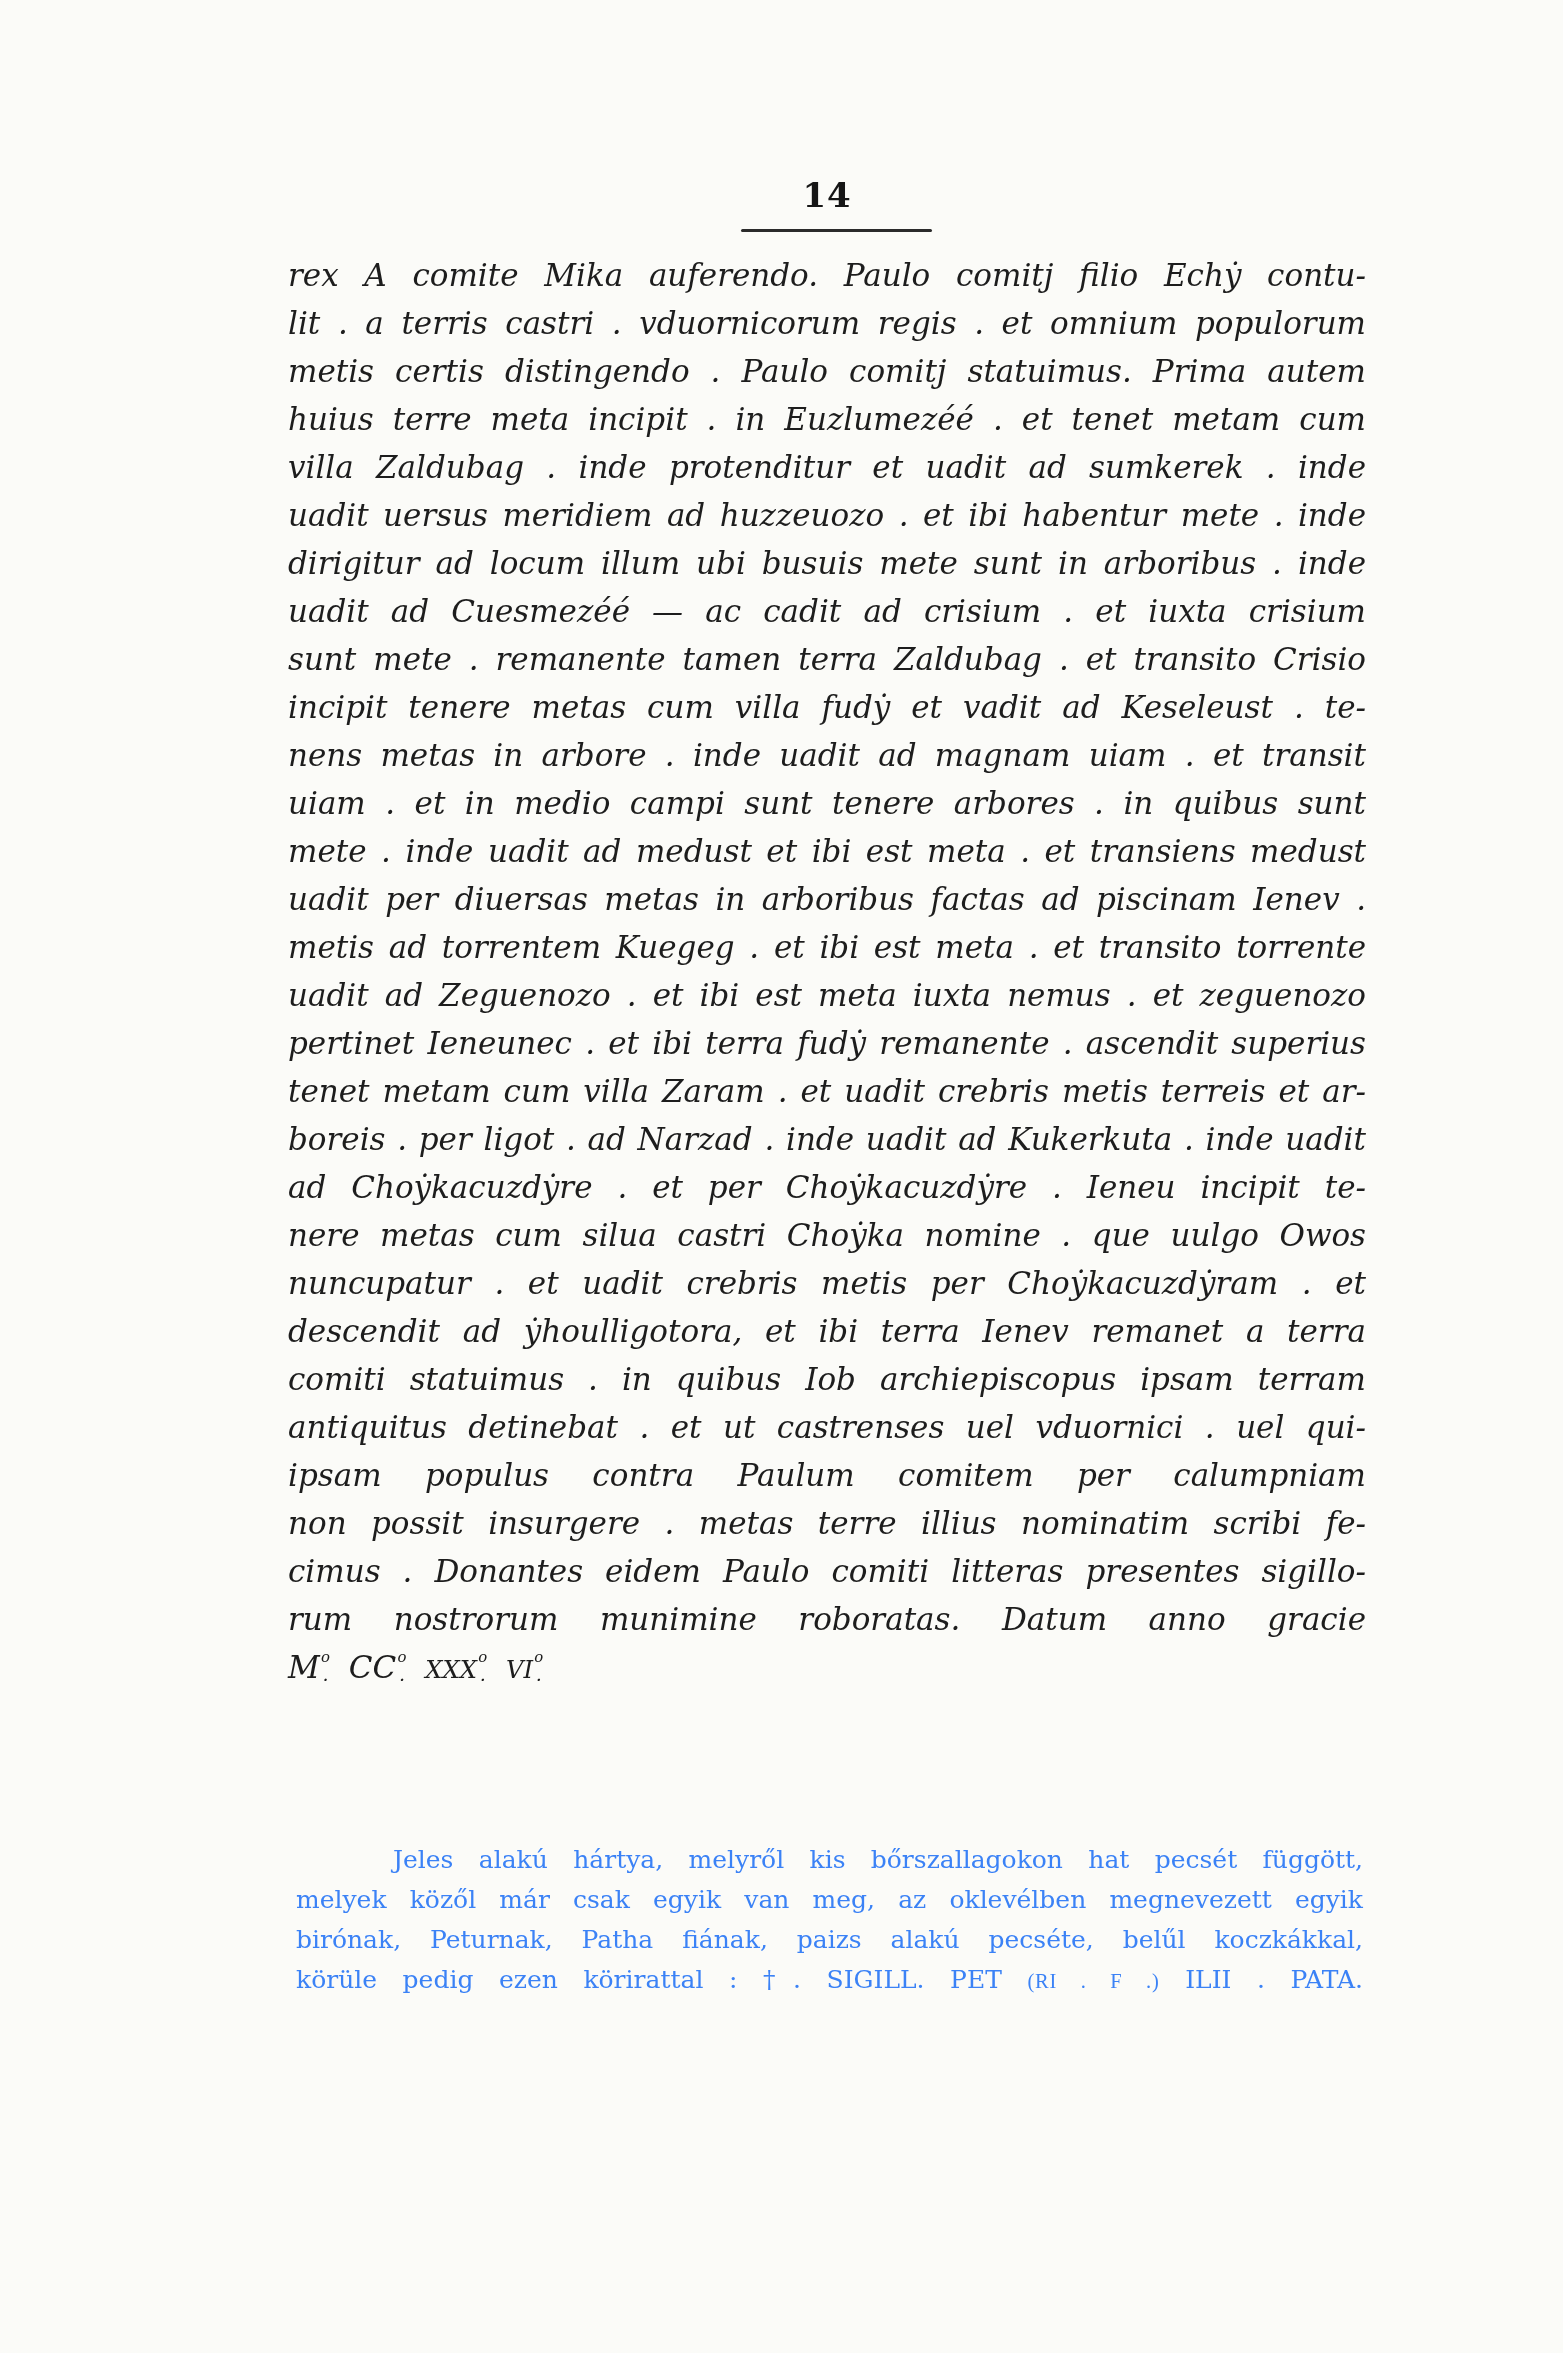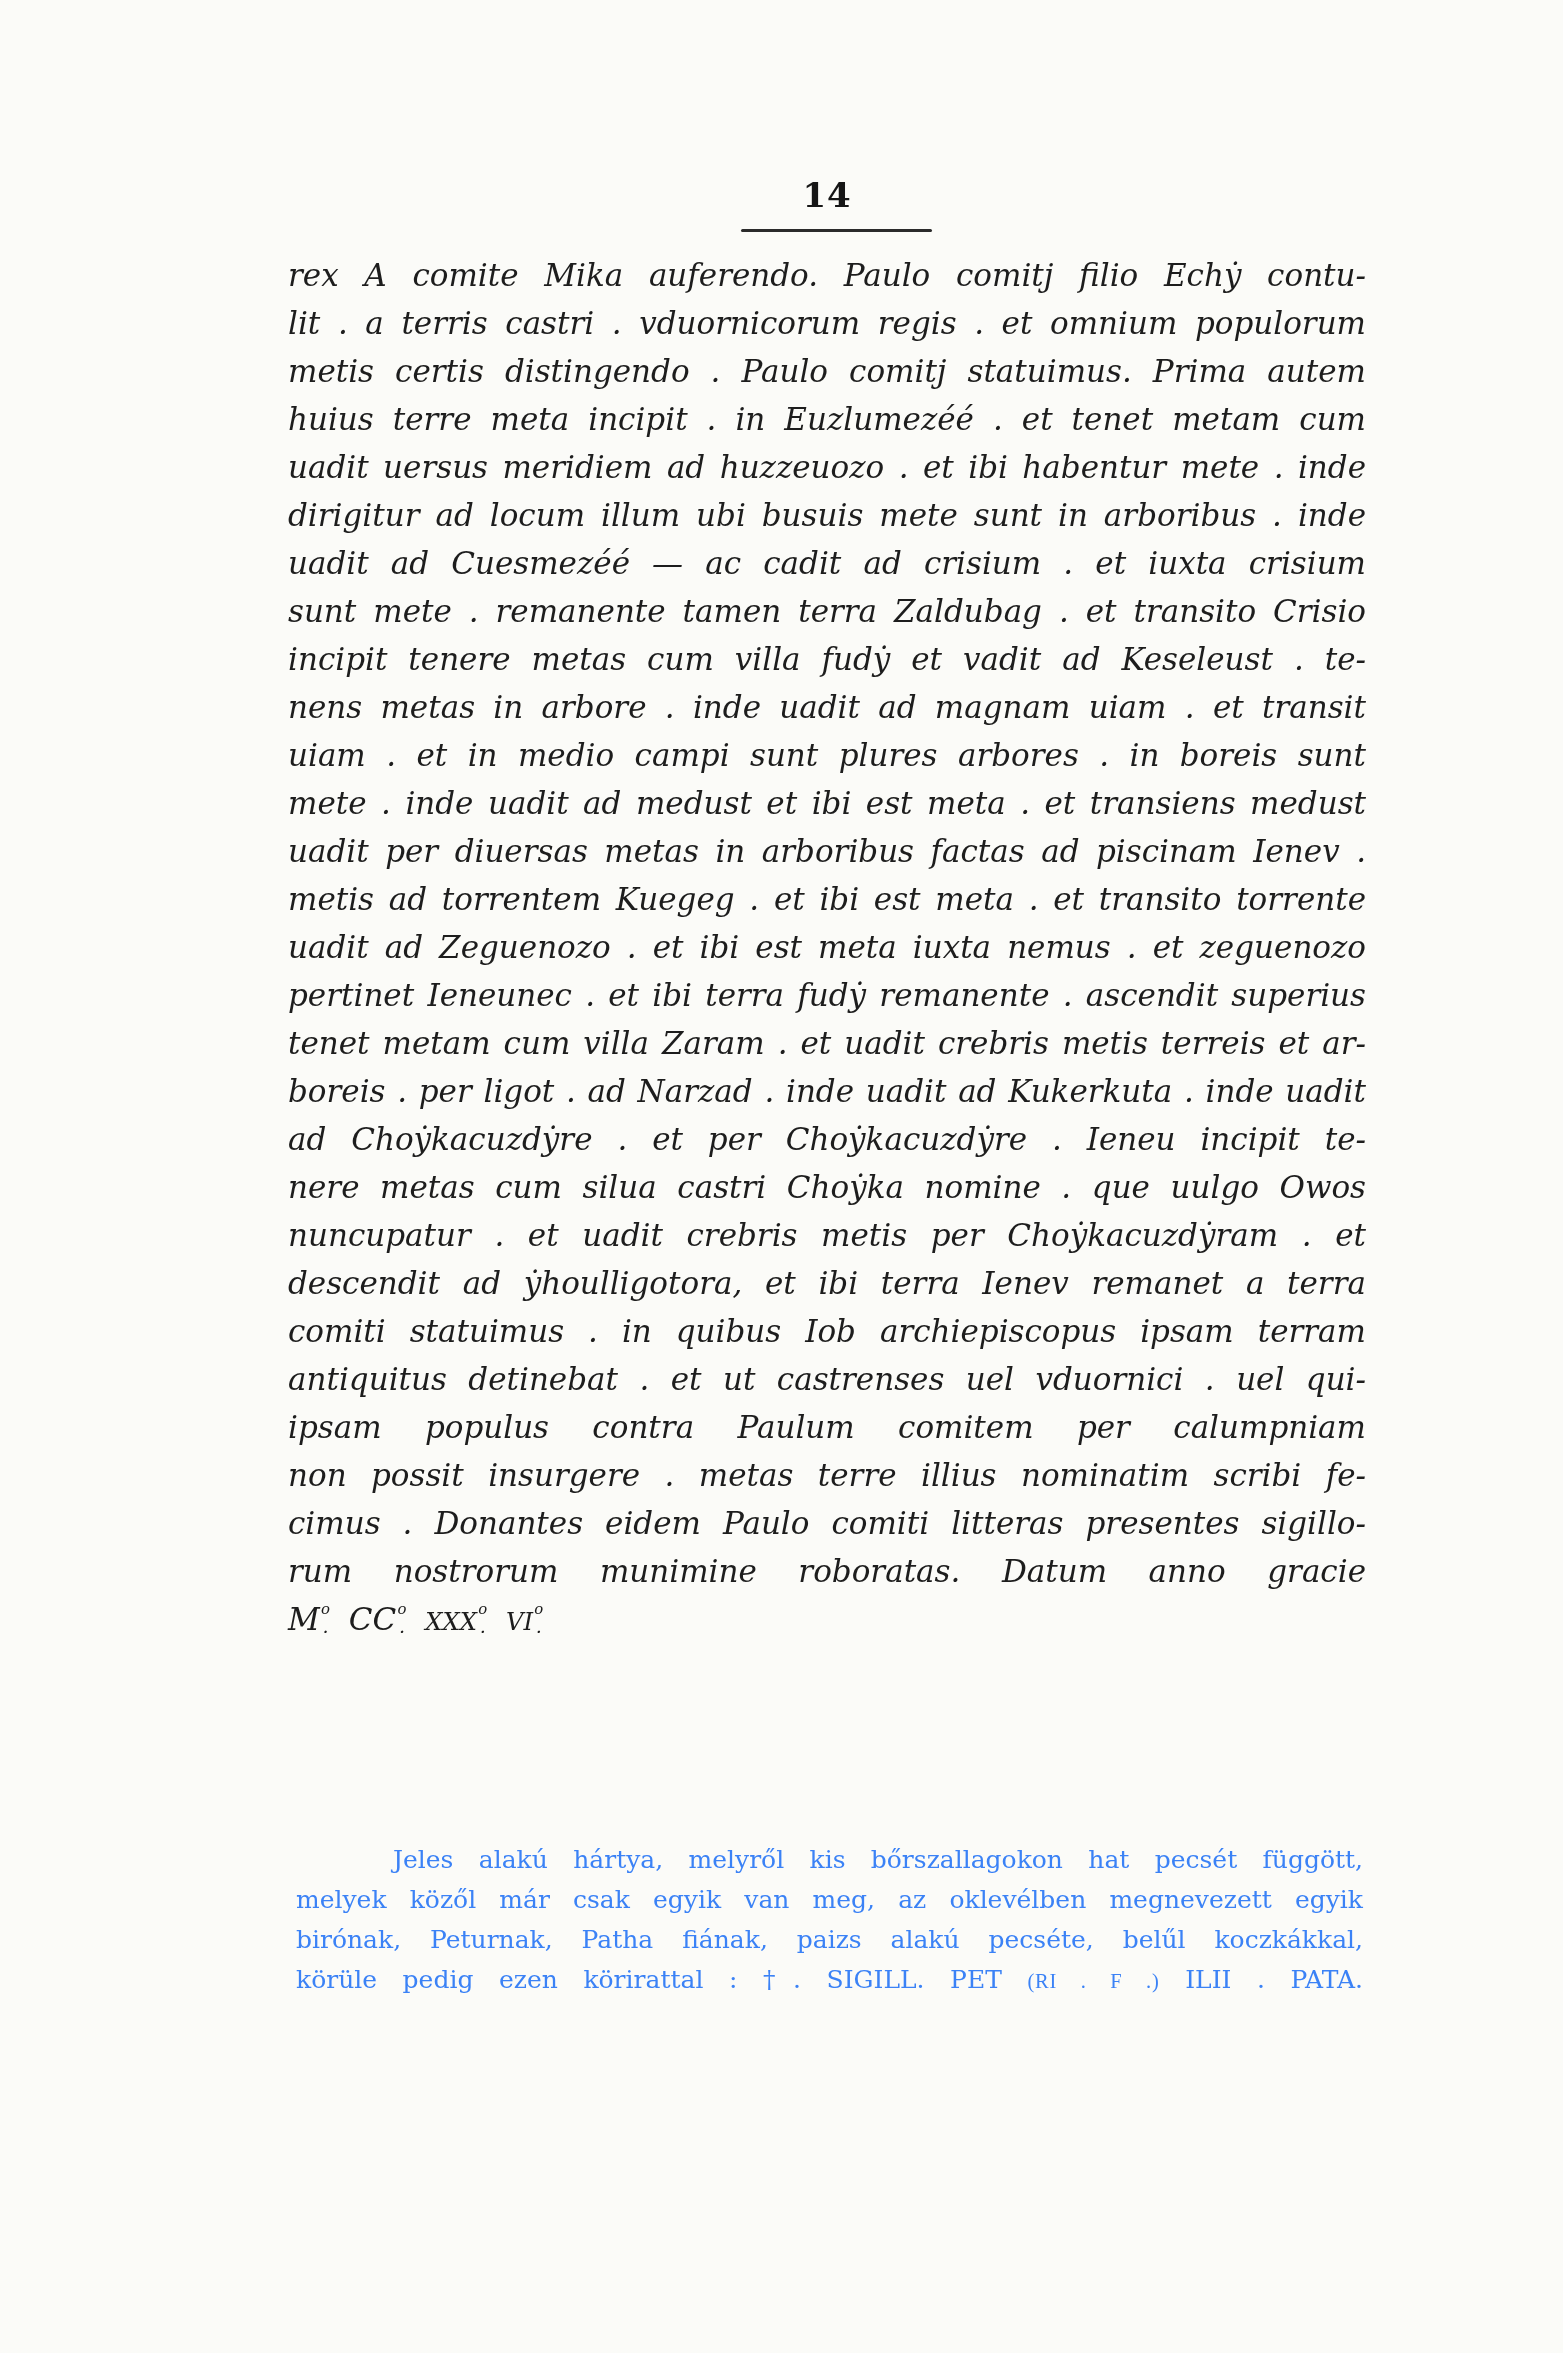--- a/index.html
+++ b/index.html
@@ -110,27 +110,28 @@
 <div class="page">
 
   <div class="pagenum">14</div>
   <div class="head-rule"></div>
 
   <div class="charter">
     <div class="line">rex A comite Mika auferendo. Paulo comitj filio Echẏ contu-</div>
     <div class="line">lit . a terris castri . vduornicorum regis . et omnium populorum</div>
     <div class="line">metis certis distingendo . Paulo comitj statuimus. Prima autem</div>
     <div class="line">huius terre meta incipit . in Euzlumezéé . et tenet metam cum</div>
+    <div class="line">villa Zaldubag . inde protenditur et uadit ad sumkerek . inde</div>
     <div class="line">uadit uersus meridiem ad huzzeuozo . et ibi habentur mete . inde</div>
     <div class="line">dirigitur ad locum illum ubi busuis mete sunt in arboribus . inde</div>
     <div class="line">uadit ad Cuesmezéé — ac cadit ad crisium . et iuxta crisium</div>
     <div class="line">sunt mete . remanente tamen terra Zaldubag . et transito Crisio</div>
     <div class="line">incipit tenere metas cum villa fudẏ et vadit ad Keseleust . te-</div>
     <div class="line">nens metas in arbore . inde uadit ad magnam uiam . et transit</div>
-    <div class="line">uiam . et in medio campi sunt plures arbores . in boreis sunt</div>
+    <div class="line">uiam . et in medio campi sunt tenere arbores . in quibus sunt</div>
     <div class="line">mete . inde uadit ad medust et ibi est meta . et transiens medust</div>
     <div class="line">uadit per diuersas metas in arboribus factas ad piscinam Ienev .</div>
     <div class="line">metis ad torrentem Kuegeg . et ibi est meta . et transito torrente</div>
     <div class="line">uadit ad Zeguenozo . et ibi est meta iuxta nemus . et zeguenozo</div>
     <div class="line">pertinet Ieneunec . et ibi terra fudẏ remanente . ascendit superius</div>
     <div class="line">tenet metam cum villa Zaram . et uadit crebris metis terreis et ar-</div>
     <div class="line">boreis . per ligot . ad Narzad . inde uadit ad Kukerkuta . inde uadit</div>
     <div class="line">ad Choẏkacuzdẏre . et per Choẏkacuzdẏre . Ieneu incipit te-</div>
     <div class="line">nere metas cum silua castri Choẏka nomine . que uulgo Owos</div>
     <div class="line">nuncupatur . et uadit crebris metis per Choẏkacuzdẏram . et</div>

